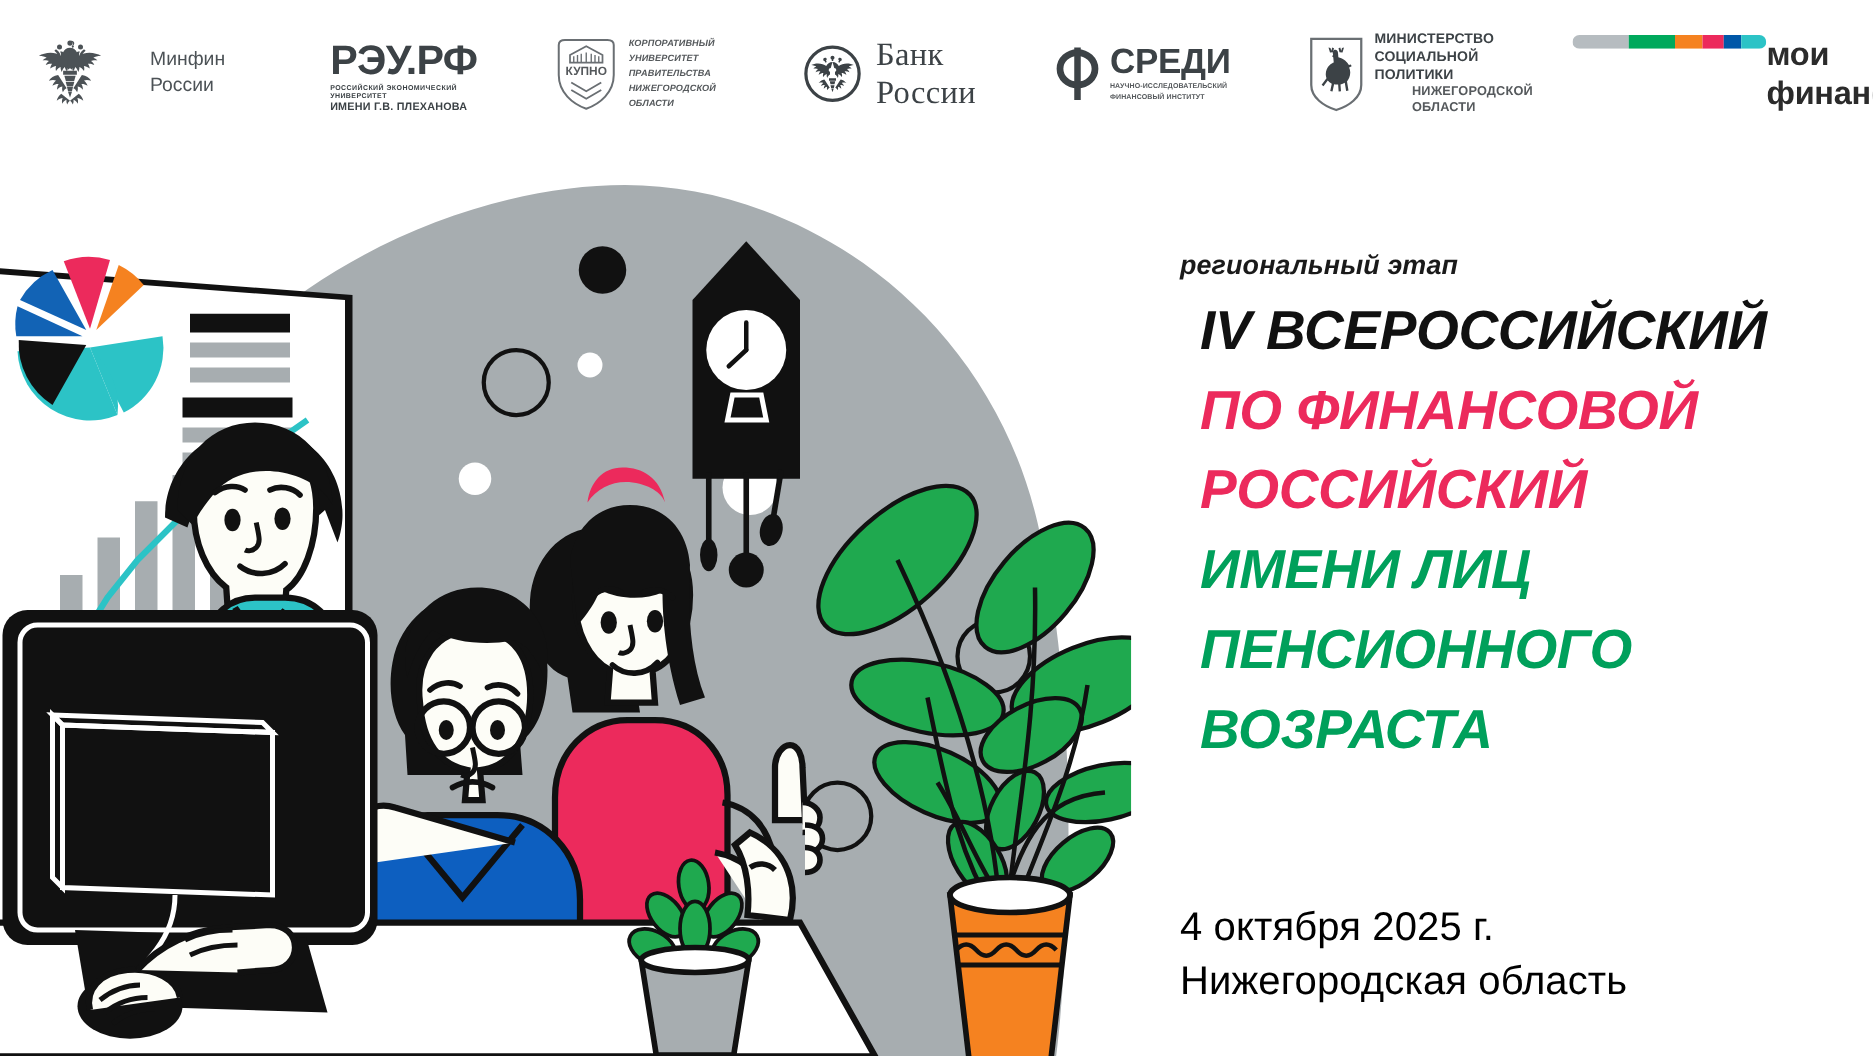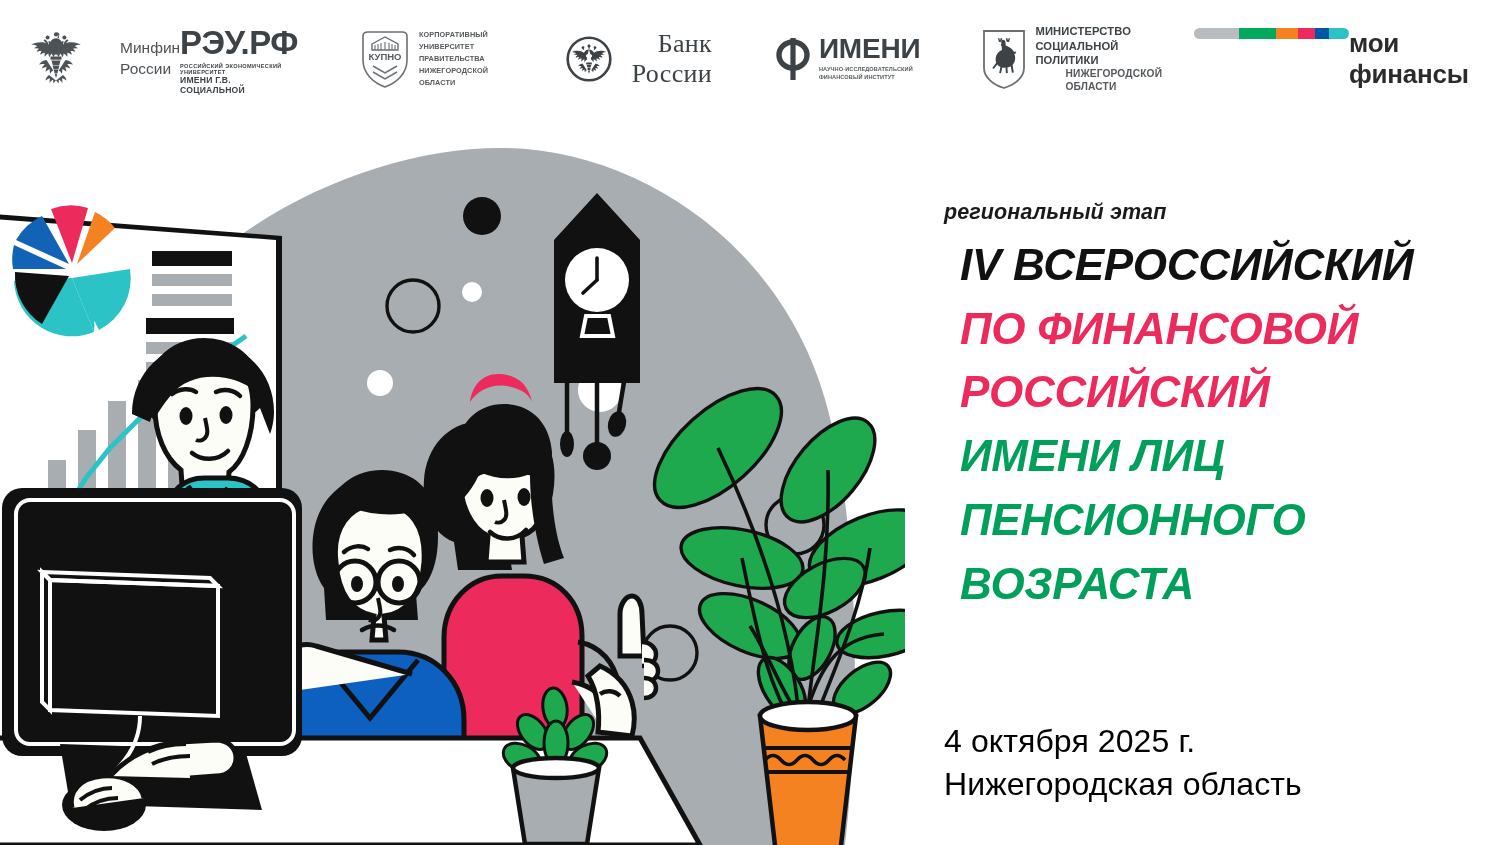--- a/index.html
+++ b/index.html
@@ -17,30 +17,30 @@
   .logo-bar{
     position:absolute;left:0;top:0;width:1498px;height:118px;
     display:flex;align-items:center;z-index:30;background:#fff;
   }
   .logo{display:flex;align-items:center;box-sizing:border-box;}
 
   .logo-minfin{margin-left:30px;gap:28px;}
   .logo-minfin .emblem{width:52px;height:58px;margin-right:10px;}
   .logo-minfin .txt{font-size:15.5px;line-height:1.35;color:#4c5256;font-weight:400;font-family:"Liberation Sans",sans-serif;}
 
-  .logo-rea{text-align:left;}
+  .logo-rea{margin-left:84px;text-align:left;}
   .logo-rea .big{font-size:33px;font-weight:700;letter-spacing:-0.5px;color:#3c4246;font-family:"Liberation Sans",sans-serif;}
   .logo-rea .sub1{font-size:5.6px;font-weight:700;letter-spacing:.35px;color:#3c4246;margin-top:1px;}
   .logo-rea .sub2{font-size:8.6px;font-weight:700;letter-spacing:.2px;color:#3c4246;}
 
   .logo-kupno{margin-left:62px;}
   .logo-kupno .shield{width:50px;height:62px;margin-right:9px;}
-  .logo-kupno .txt{font-size:7.3px;line-height:1.62;color:#55595c;font-weight:700;letter-spacing:.1px;}
-
-  .logo-cbr{margin-left:70px;text-align:right;}
+  .logo-kupno .txt{font-size:7.3px;line-height:1.62;color:#55595c;font-weight:700;letter-spacing:.1px;font-style:italic;}
+
+  .logo-cbr{margin-left:70px;}
   .logo-cbr .emb{width:46px;height:46px;margin-right:12px;}
   .logo-cbr .txt{font-size:26px;color:#3c4246;font-family:"Liberation Serif","DejaVu Serif",serif;letter-spacing:.3px;}
 
   .logo-nifi{margin-left:60px;}
   .logo-nifi .mark{width:42px;height:46px;margin-right:5px;}
   .logo-nifi .t1{font-size:28px;font-weight:700;color:#3c4246;letter-spacing:-.2px;line-height:.95;}
   .logo-nifi .t2{font-size:5.6px;font-weight:700;color:#55595c;line-height:1.55;letter-spacing:.1px;margin-top:2px;}
 
   .logo-minsoc{margin-left:62px;}
   .logo-minsoc .coat{width:44px;height:62px;margin-right:9px;}
@@ -99,21 +99,21 @@
       <span class="txt">
         <span>Минфин</span><br>
         <span>России</span>
       </span>
     </div>
 
     <div class="logo logo-rea">
       <div>
         <div class="big">РЭУ.РФ</div>
         <div class="sub1">РОССИЙСКИЙ ЭКОНОМИЧЕСКИЙ УНИВЕРСИТЕТ</div>
-        <div class="sub2">ИМЕНИ Г.В. СОЦИАЛЬНОЙ</div>
+        <div class="sub2">ИМЕНИ Г.В. ПЛЕХАНОВА</div>
       </div>
     </div>
 
     <div class="logo logo-kupno">
       <span class="shield">
         <svg viewBox="0 0 50 62" width="50" height="62">
           <path d="M3 8 C3 5 5 4 8 4 H42 C45 4 47 5 47 8 V32 C47 46 36 55 25 59 C14 55 3 46 3 32 Z" fill="none" stroke="#6a6f73" stroke-width="1.6"></path>
           <path d="M12 16 L25 9 L38 16 V22 H12 Z" fill="none" stroke="#6a6f73" stroke-width="1.4"></path>
           <g stroke="#6a6f73" stroke-width="1.1">
             <line x1="15" y1="17" x2="15" y2="22"></line>
@@ -157,21 +157,21 @@
     </div>
 
     <div class="logo logo-nifi">
       <span class="mark">
         <svg viewBox="0 0 42 46" width="42" height="46">
           <ellipse cx="21" cy="19" rx="14" ry="13" fill="none" stroke="#3c4246" stroke-width="5.4"></ellipse>
           <rect x="18.4" y="2" width="5.2" height="42" fill="#3c4246"></rect>
         </svg>
       </span>
       <span>
-        <span class="t1">ИМЕНИ</span>
+        <span class="t1">СРЕДИ</span>
         <div class="t2">
           <span>НАУЧНО-ИССЛЕДОВАТЕЛЬСКИЙ</span><br>
           <span>ФИНАНСОВЫЙ ИНСТИТУТ</span>
         </div>
       </span>
     </div>
 
     <div class="logo logo-minsoc">
       <span class="coat">
         <svg viewBox="0 0 44 62" width="44" height="62">

